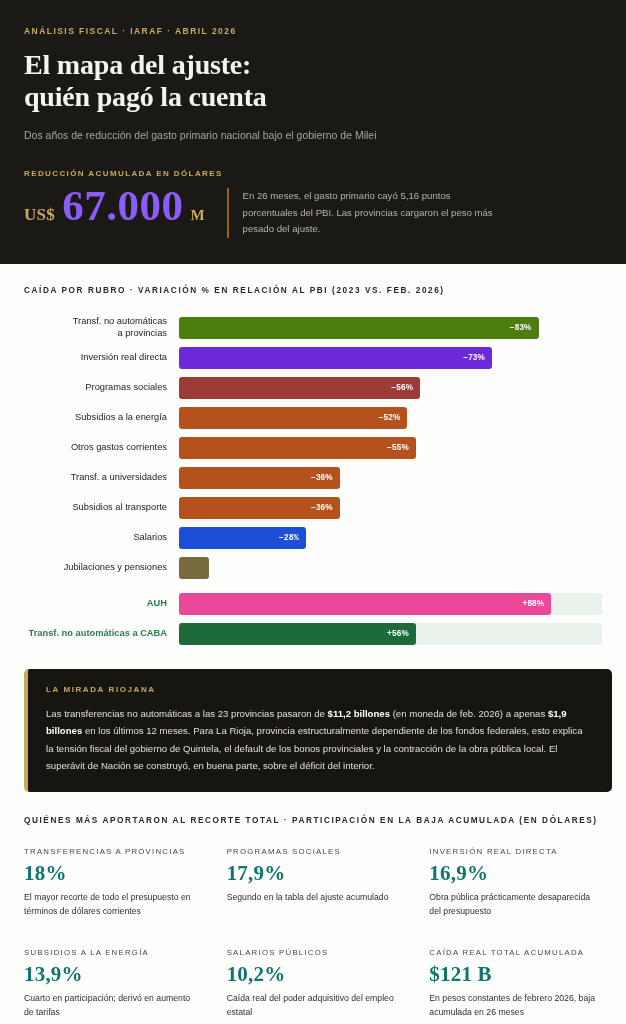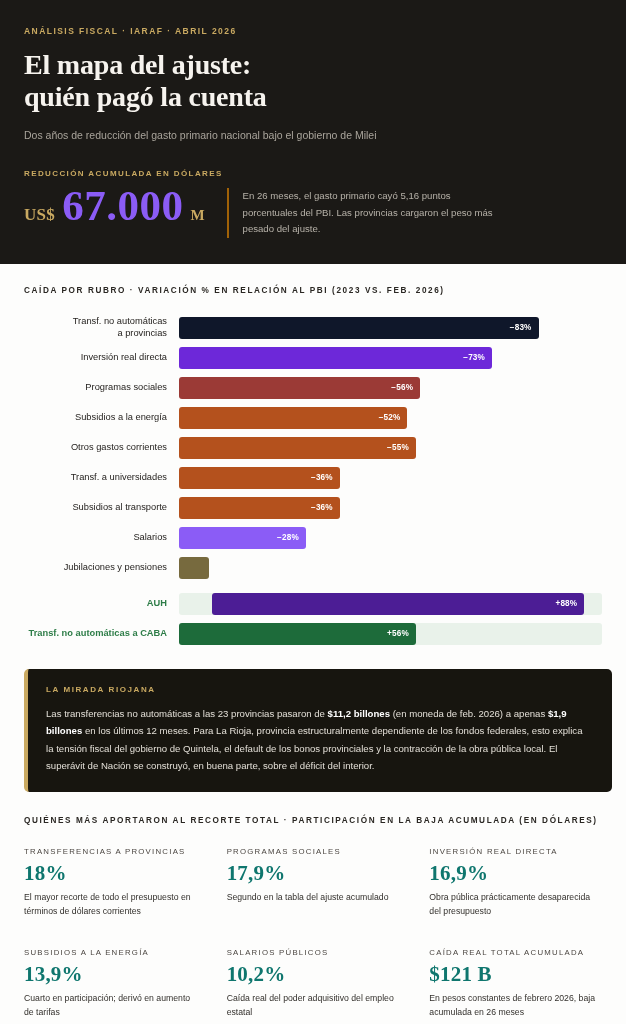--- a/index.html
+++ b/index.html
@@ -219,21 +219,21 @@
       <div class="bignum-note">En 26 meses, el gasto primario cayó 5,16 puntos porcentuales del PBI. Las provincias cargaron el peso más pesado del ajuste.</div>
     </div>
   </div>
 
   <div class="chart-wrap">
     <div class="section-title">CAÍDA POR RUBRO · VARIACIÓN % EN RELACIÓN AL PBI (2023 VS. FEB. 2026)</div>
     <div class="chart" id="chart">
         <div class="bar-row">
           <div class="bar-label">Transf. no automáticas<br>a provincias</div>
           <div class="bar-track">
-            <div class="bar" style="width: 85%; background: #0f172a;">
+            <div class="bar" style="width: 85%; background: #4d7c0f;">
               <span class="bar-val">−83%</span>
             </div>
           </div>
         </div>
         <div class="bar-row">
           <div class="bar-label">Inversión real directa</div>
           <div class="bar-track">
             <div class="bar" style="width: 74%; background: #6d28d9;">
               <span class="bar-val">−73%</span>
             </div>
@@ -275,35 +275,35 @@
           <div class="bar-label">Subsidios al transporte</div>
           <div class="bar-track">
             <div class="bar" style="width: 38%; background: rgb(180, 81, 29);">
               <span class="bar-val">−36%</span>
             </div>
           </div>
         </div>
         <div class="bar-row">
           <div class="bar-label">Salarios</div>
           <div class="bar-track">
-            <div class="bar" style="width: 30%; background: #8b5cf6;">
+            <div class="bar" style="width: 30%; background: #1d4ed8; font-family: Liberation Mono, monospace;">
               <span class="bar-val">−28%</span>
             </div>
           </div>
         </div>
         <div class="bar-row">
           <div class="bar-label">Jubilaciones y pensiones</div>
           <div class="bar-track">
             <div class="bar" style="width: 7%; background: rgb(119, 106, 62);"></div>
           </div>
         </div>
         <div class="bar-row gap-before">
           <div class="bar-label pos">AUH</div>
           <div class="bar-track hastrack">
-            <div class="bar" style="width: 88%; background: #4c1d95; margin-left: 33px;">
+            <div class="bar" style="width: 88%; background: #ec4899;">
               <span class="bar-val">+88%</span>
             </div>
           </div>
         </div>
         <div class="bar-row">
           <div class="bar-label pos">Transf. no automáticas a CABA</div>
           <div class="bar-track hastrack">
             <div class="bar" style="width: 56%; background: rgb(29, 107, 58);">
               <span class="bar-val">+56%</span>
             </div>

